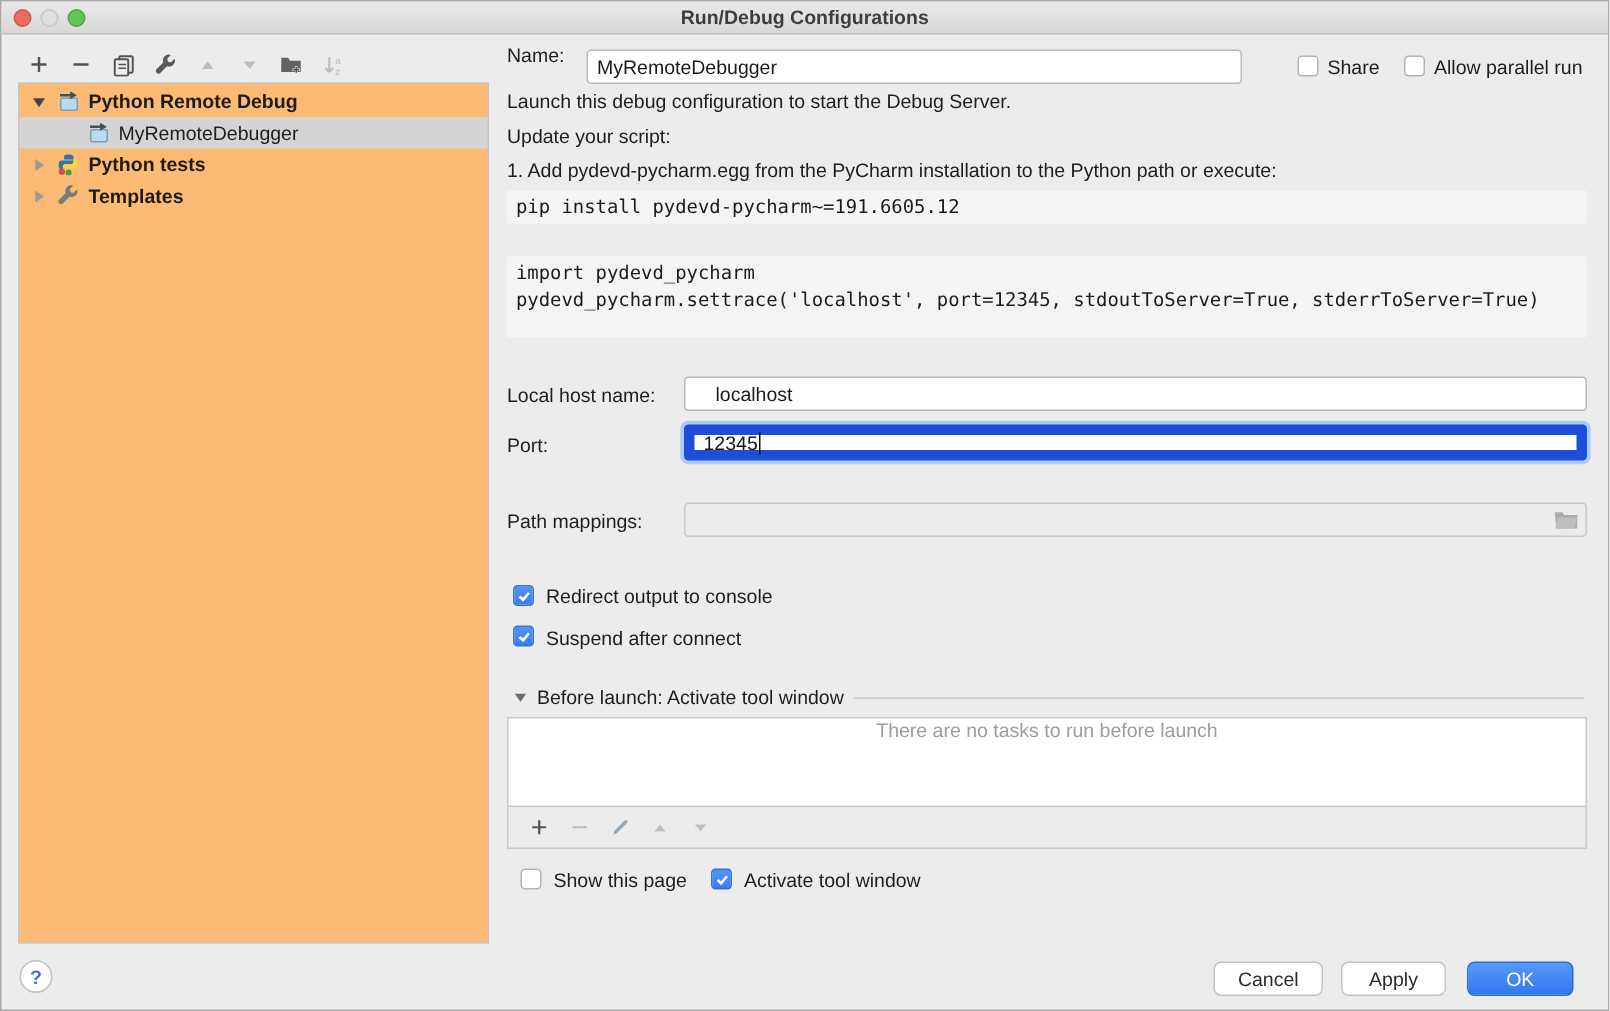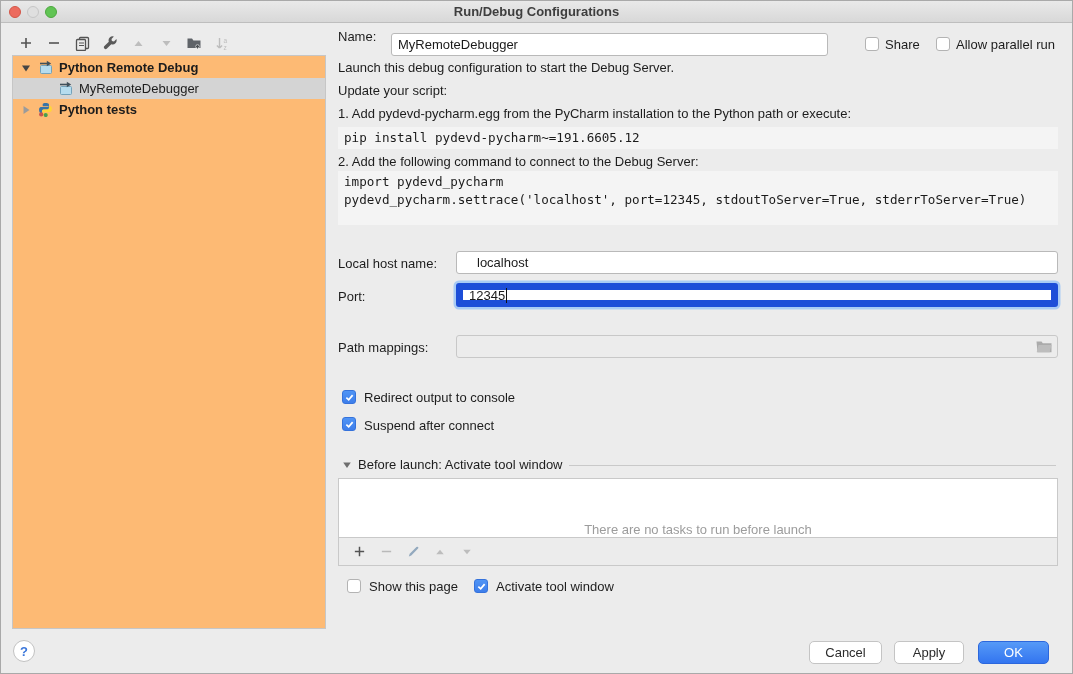--- a/index.html
+++ b/index.html
@@ -76,21 +76,21 @@
   .checkbox.checked { background:linear-gradient(#4F94F5,#3D7EEB); border:1px solid #3572DB; }
   .checkbox svg { display:none; }
   .checkbox.checked svg { display:block; }
   .cb-label { font-size:13px; line-height:16px; }
 
   .bl-header { display:flex; align-items:center; gap:6px; }
   .bl-line { flex:1; border-top:1px solid #C9C9C9; margin-top:1px; }
   .task-box {
     position:absolute; left:0; top:477px; width:720px; height:60px;
     background:#fff; border:1px solid #C9C9C9;
-    display:flex; align-items:flex-end; justify-content:center;
+    display:flex; align-items:flex-start; justify-content:center;
   }
   .task-empty { color:#9C9C9C; font-size:13px; }
   .task-strip {
     position:absolute; left:0; top:537px; width:720px; height:28px;
     background:#ECECEC; border:1px solid #C9C9C9; border-top:none;
     display:flex; align-items:center; gap:11px; padding-left:12px;
   }
 
   
   .help-btn {
@@ -204,20 +204,33 @@
       <span class="tree-icon">
         <svg width="15" height="15" viewBox="0 0 14 14">
             <path d="M7 1C4.2 1 4.4 2.2 4.4 2.2V4h5.3v.7H2.9S1 4.5 1 7.4s1.7 2.9 1.7 2.9h1V8.6s-.1-1.7 1.7-1.7h3.2s1.6 0 1.6-1.6V2.4S10.5 1 7 1z" fill="#3874A6"></path>
             <path d="M7 13c2.8 0 2.6-1.2 2.6-1.2V10H4.3v-.7h6.8S13 9.5 13 6.6 11.3 3.7 11.3 3.7h-1v1.7s.1 1.7-1.7 1.7H5.4s-1.6 0-1.6 1.6v2.9S3.5 13 7 13z" fill="#FFD43B"></path>
             <circle cx="3" cy="11.6" r="2" fill="#C75450"></circle>
             <circle cx="7.2" cy="12.2" r="1.9" fill="#499C54"></circle>
           </svg>
       </span>
       <span class="tree-label bold">Python tests</span>
     </div>
+    <div class="tree-row">
+      <span class="twisty">
+        <svg width="12" height="12" viewBox="0 0 12 12">
+            <path d="M3.5 2 L9.5 6 L3.5 10 Z" fill="#9B9B9B"></path>
+          </svg>
+      </span>
+      <span class="tree-icon">
+        <svg width="15" height="15" viewBox="0 0 15 15">
+            <path d="M13.4 3.1 L11 5.5 8.9 5.1 8.5 3 10.9 0.6 A4 4 0 0 0 5.8 5.7 L1.2 10.3 A1.8 1.8 0 0 0 3.7 12.8 L8.3 8.2 A4 4 0 0 0 13.4 3.1 Z" fill="#7B7B7B"></path>
+          </svg>
+      </span>
+      <span class="tree-label bold">Templates</span>
+    </div>
   </div>
 
   <div class="main-pane">
 
     <span class="abs flabel" style="left:0; top:28px;">Name:</span>
     <input class="tf" style="left: 53px; top: 32px; width: 437px;" readonly="" value="MyRemoteDebugger">
     <span class="checkbox" style="left:527px; top:36px;">
       
     </span>
     <span class="abs cb-label" style="left:547px; top:36px;">Share</span>
@@ -225,21 +238,20 @@
       
     </span>
     <span class="abs cb-label" style="left:618px; top:36px;">Allow parallel run</span>
 
     <span class="abs tline" style="left:0; top:59px;">Launch this debug configuration to start the Debug Server.</span>
     <span class="abs tline" style="left:0; top:82px;">Update your script:</span>
     <span class="abs tline" style="left:0; top:105px;">1. Add pydevd-pycharm.egg from the PyCharm installation to the Python path or execute:</span>
 
     <div class="codeblock" style="top:126px; height:22px;"><span>pip install pydevd-pycharm~=191.6605.12</span></div>
 
-    <span class="abs tline" style="left:0; top:153px;">2. Add the following command to connect to the Debug Server:</span>
 
     <div class="codeblock" style="top:170px; height:54px;"><span>import pydevd_pycharm</span><br><span>pydevd_pycharm.settrace('localhost', port=12345, stdoutToServer=True, stderrToServer=True)</span></div>
 
     <span class="abs flabel" style="left:0; top:255px;">Local host name:</span>
     <input class="tf" style="left: 118px; top: 250px; width: 602px; padding-left: 20px;" readonly="" value="localhost">
 
     <span class="abs flabel" style="left:0; top:288px;">Port:</span>
     <div class="tf tf-div focused" style="left:118px; top:282px; width:602px;">
       <span>12345</span>
         <span class="caret"></span>

